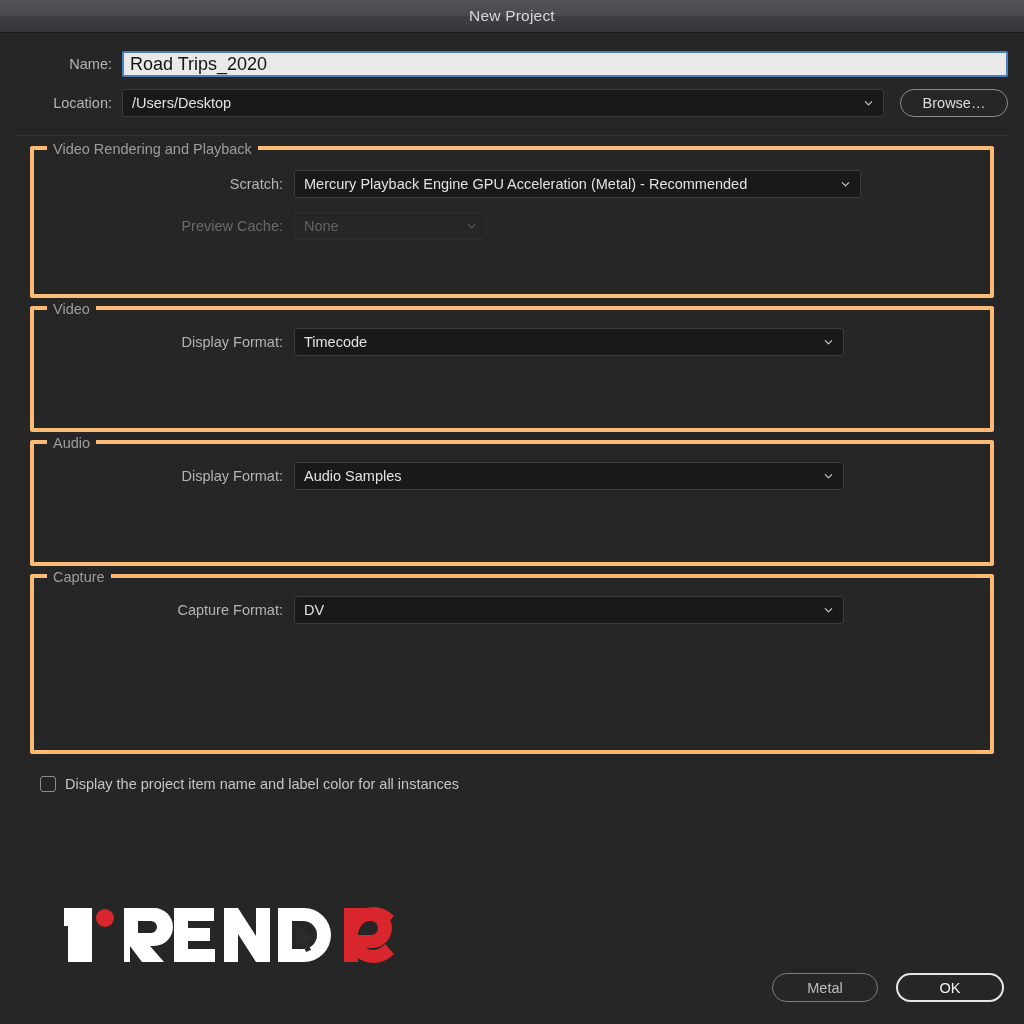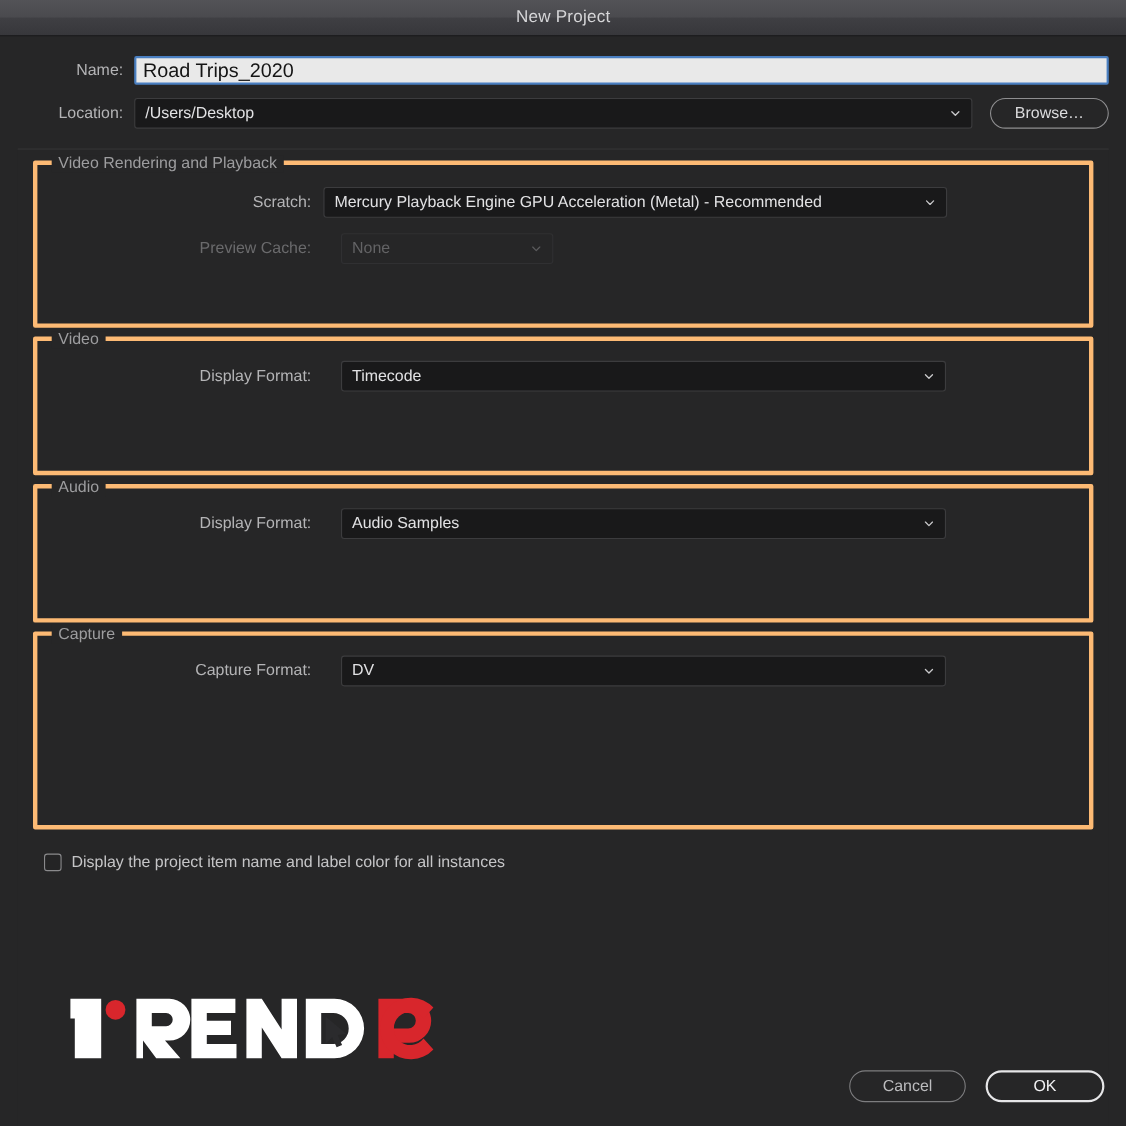--- a/index.html
+++ b/index.html
@@ -177,21 +177,21 @@
     background: #262627;
     padding: 0 6px;
     font-size: 14.5px;
     color: #9d9d9f;
   }
   .field-row {
     display: flex;
     align-items: center;
     margin-bottom: 14px;
   }
-  .field-row:last-child { margin-bottom: 0; gap: 16px; }
+  .field-row:last-child { margin-bottom: 0; }
   .field-label {
     width: 248px;
     flex: 0 0 248px;
     text-align: right;
     padding-right: 11px;
     font-size: 14.5px;
     color: #b4b4b6;
     box-sizing: border-box;
   }
   .field-label.dim { color: #6a6a6c; }
@@ -414,17 +414,17 @@
       <path d="M238 20 L238 45 L244 39 L248 48 L253 46 L249 37 L257 36 Z" fill="#2b2b2d"></path>
 
       <path d="M286 4 H314 a20 20 0 0 1 0 40 h-14 v14 h-14 Z
                M300 17 v14 h13 a7 7 0 0 0 0 -14 Z" fill="#d8262c" fill-rule="evenodd"></path>
 
       <path d="M336 12 a28 28 0 1 0 0 38 l-9 -10 a15 15 0 1 1 0 -18 Z" fill="#d8262c"></path>
     </svg>
   </div>
 
   <div class="footer">
-    <button class="btn btn-cancel">Cancel</button>
+    <button class="btn btn-cancel">Metal</button>
     <button class="btn btn-ok">OK</button>
   </div>
 
 </div>
 
 </body></html>

